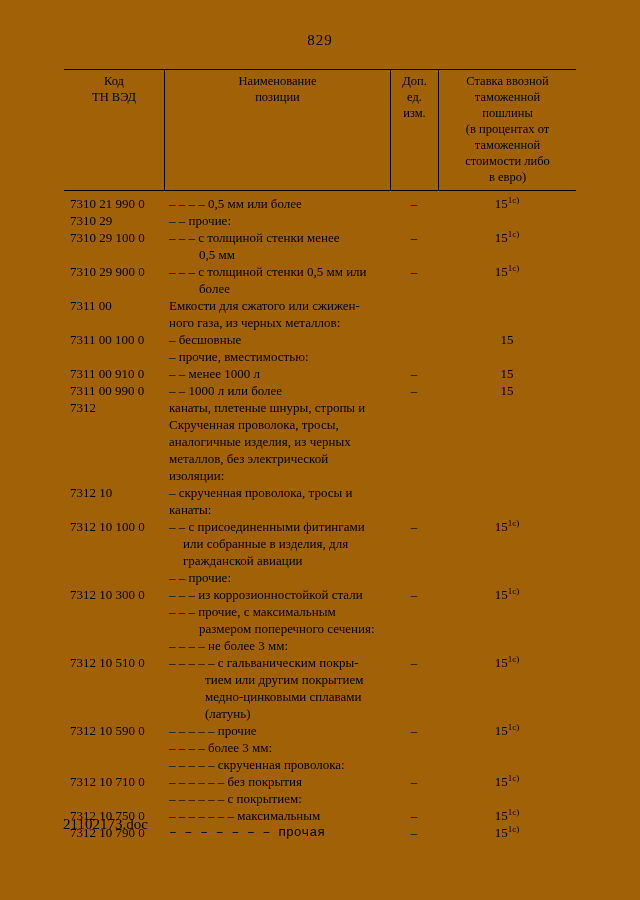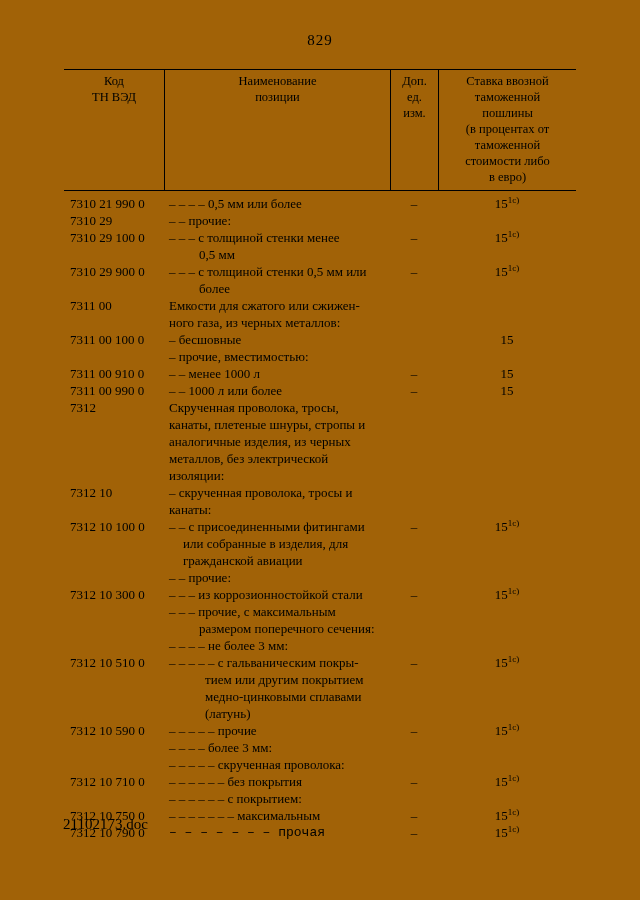--- a/index.html
+++ b/index.html
@@ -173,22 +173,22 @@
           <div class="td col-code">7311 00 990 0</div>
           <div class="td col-name">
             <div class="name-line" style="padding-left: 0px;">– – 1000 л или более</div>
           </div>
           <div class="td col-unit">–</div>
           <div class="td col-rate">15</div>
         </div>
         <div class="tr">
           <div class="td col-code">7312</div>
           <div class="td col-name">
+            <div class="name-line" style="padding-left: 0px;">канаты, плетеные шнуры, стропы и</div>
             <div class="name-line" style="padding-left: 0px;">Скрученная проволока, тросы,</div>
-            <div class="name-line" style="padding-left: 0px;">канаты, плетеные шнуры, стропы и</div>
             <div class="name-line" style="padding-left: 0px;">аналогичные изделия, из черных</div>
             <div class="name-line" style="padding-left: 0px;">металлов, без электрической</div>
             <div class="name-line" style="padding-left: 0px;">изоляции:</div>
           </div>
           <div class="td col-unit"></div>
           <div class="td col-rate"></div>
         </div>
         <div class="tr">
           <div class="td col-code">7312 10</div>
           <div class="td col-name">

